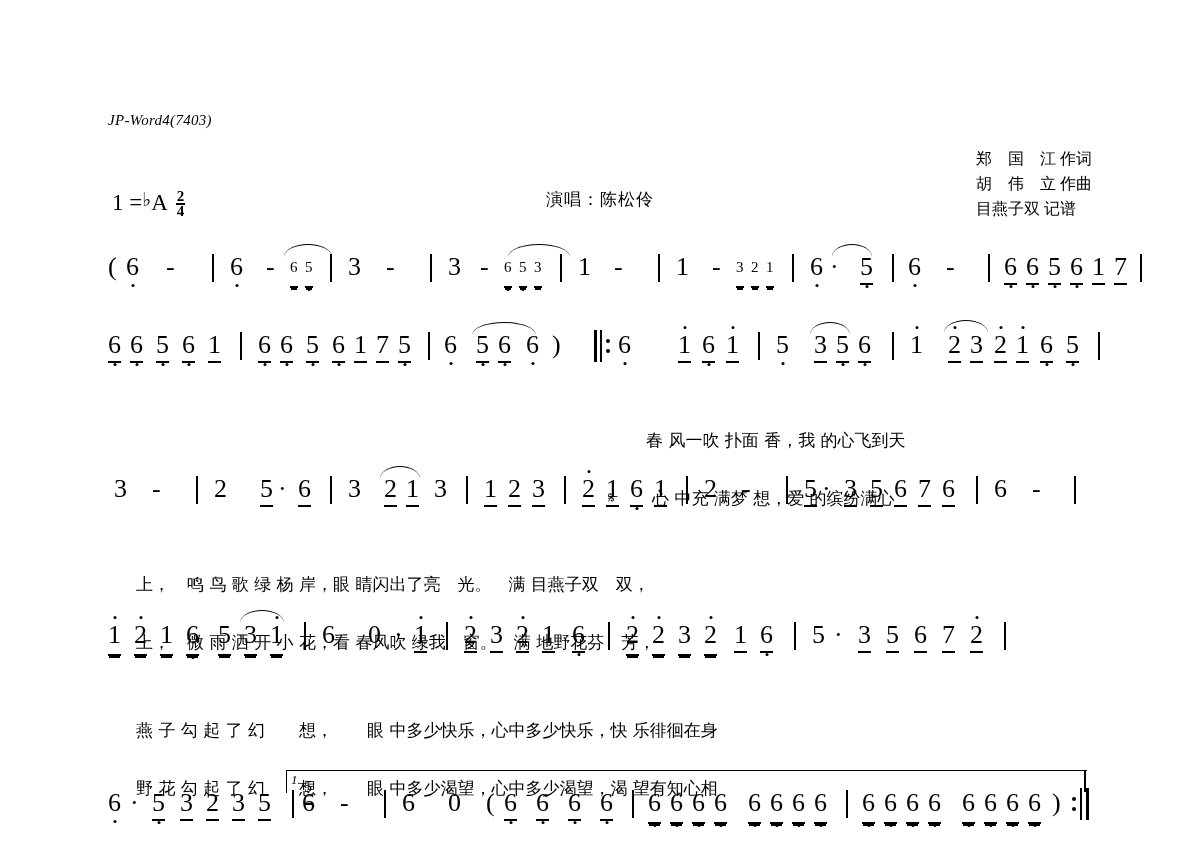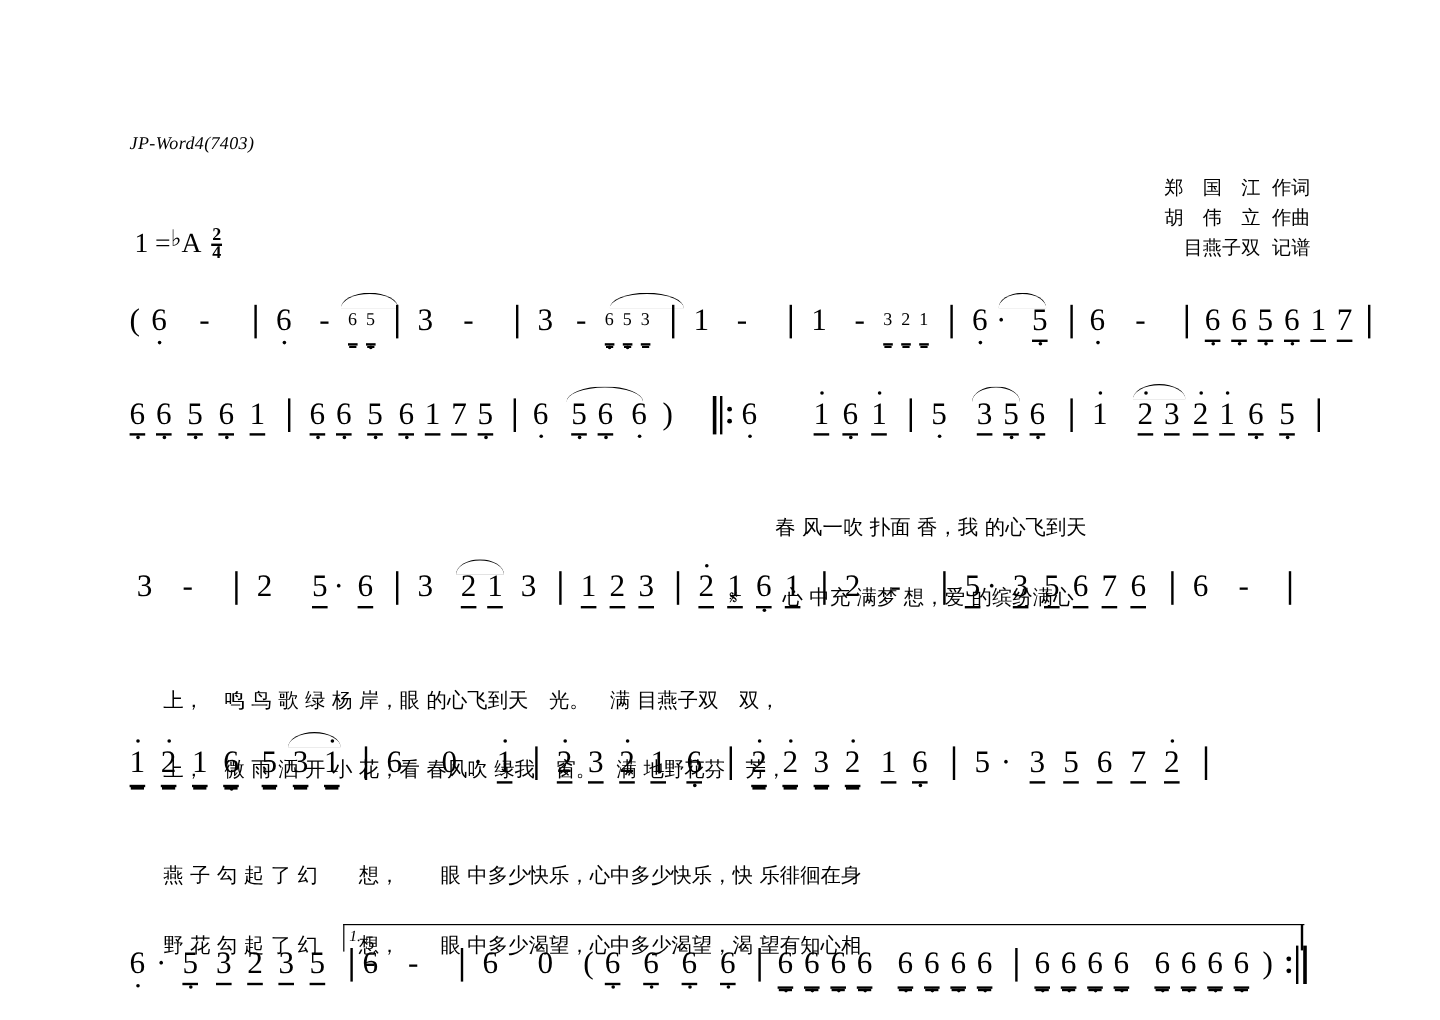--- a/index.html
+++ b/index.html
@@ -50,22 +50,21 @@
     top: 188px;
     text-align: center;
     font-family: "DejaVu Sans", sans-serif;
     font-size: 17px;
     letter-spacing: 1px;
   }
   .credits {
     position: absolute;
     right: 108px;
     top: 146px;
-    text-align: right;
-    font-family: Liberation Mono, monospace;
+    font-family: Liberation Serif, serif;
     font-size: 16px;
     line-height: 25px;
   }
   .credits div { white-space: pre; }
 
   
   .keysig {
     position: absolute;
     left: 112px;
     top: 186px;
@@ -200,20 +199,21 @@
     font-family: "DejaVu Sans", sans-serif;
     font-size: 16px;
   }
 </style>
 </head>
 <body>
 
 <div class="sheet">
 
   <div class="doc-id">JP-Word4(7403)</div>
+  <div class="singer">演唱：陈松伶</div>
   <div class="credits">
     <div>郑　国　江 作词</div>
     <div>胡　伟　立 作曲</div>
     <div>目燕子双 记谱</div>
   </div>
 
   <div class="keysig">
     <span>1 = </span>
       <span class="flat">♭</span>
       <span>A</span>
@@ -365,21 +365,21 @@
       <span class="n u1" style="left:762px;">5</span>
       <span class="n u1" style="left:786px;">6</span>
       <span class="n u1" style="left:810px;">7</span>
       <span class="n u1" style="left:834px;">6</span>
       <div class="bar" style="left:868px;"></div>
       <span class="n" style="left:886px;">6</span>
       <span class="n" style="left:924px;">-</span>
       <div class="bar" style="left:966px;"></div>
     </div>
     <div class="lyric" style="top:52px;">
-      <span style="left:0px;">上，　鸣 鸟 歌 绿 杨 岸，眼 的心飞到天　光。　满 目燕子双　双，</span>
+      <span style="left:0px;">上，　鸣 鸟 歌 绿 杨 岸，眼 睛闪出了亮　光。　满 目燕子双　双，</span>
     </div>
     <div class="lyric" style="top:80px;">
       <span style="left:0px;">上，　微 雨 洒 开 小 花，看 春风吹 绿我　窗。　满 地野花芬　芳，</span>
     </div>
   </div>
 
   <div class="row" style="top:620px;">
     <div class="notes">
       <span class="n u2 dott" style="left:0px;">1</span>
       <span class="n u2 dott" style="left:26px;">2</span>

